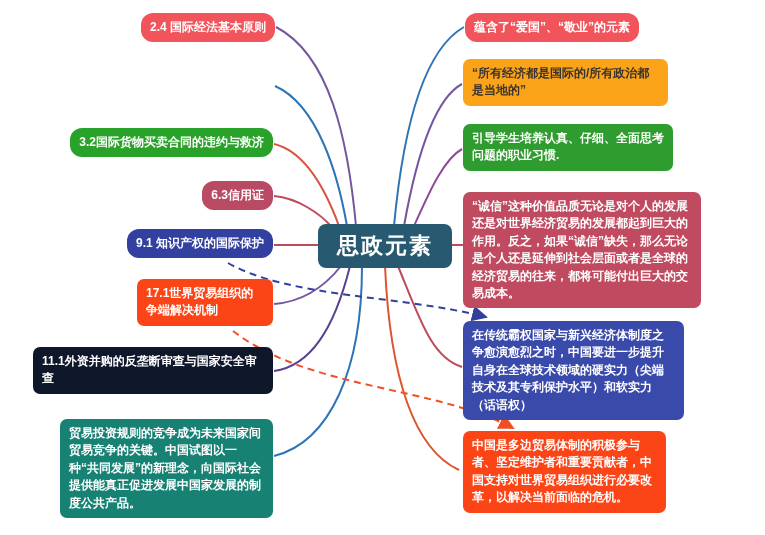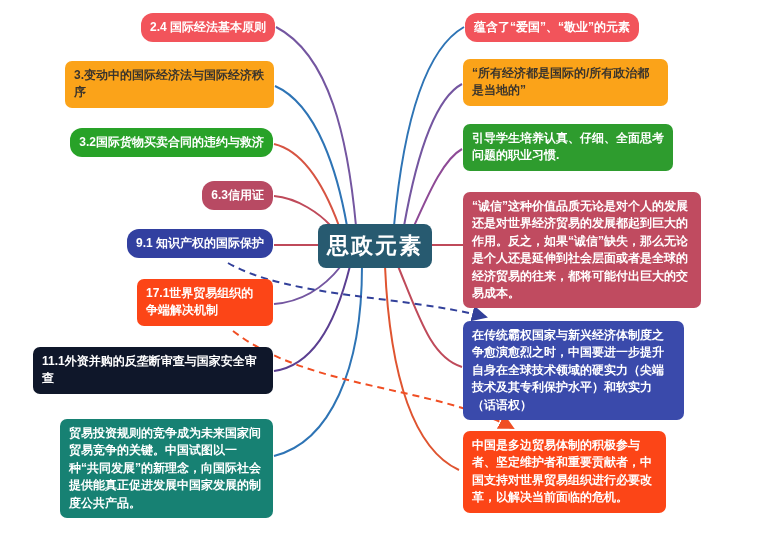--- a/index.html
+++ b/index.html
@@ -8,21 +8,21 @@
     font-family:"Liberation Sans",sans-serif;overflow:hidden;
   }
   .edges-svg{position:absolute;left:0;top:0;width:765px;height:535px;pointer-events:none;}
   .node{
     position:absolute;border-radius:7px;padding:6px 9px;
     font-size:12px;font-weight:bold;line-height:1.45;
     box-sizing:border-box;color:#fff;
   }
   .nowrap{white-space:nowrap;border-radius:12px;}
   .center-node{
-    position:absolute;left:318px;top:224px;width:114px;height:44px;
+    position:absolute;left:318px;top:224px;width:134px;height:44px;
     border-radius:8px;display:flex;align-items:center;justify-content:center;
     font-size:22px;font-weight:bold;letter-spacing:2px;color:#fff;
     box-sizing:border-box;white-space:nowrap;
   }
 </style>
 </head>
 <body>
 
 <div class="canvas" style="background: rgb(255, 255, 255);">
 
@@ -53,21 +53,20 @@
     <path d="M385,266 C390,380 415,450 459,470" fill="none" stroke-width="2" stroke="#df5430"></path>
 
     <path d="M228,263 C290,298 400,295 486,317" fill="none" stroke-width="2" stroke-dasharray="7 5" marker-end="url(#arrow-navy)" stroke="#32409a"></path>
     <path d="M233,331 C310,390 430,385 513,428" fill="none" stroke-width="2" stroke-dasharray="7 5" marker-end="url(#arrow-red)" stroke="#f04e23"></path>
   </svg>
 
   <div class="center-node" style="background-color: rgb(39, 90, 112); color: rgb(255, 255, 255);">思政元素</div>
 
   <div class="node nowrap" style="right: 490px; top: 13px; background-color: rgb(242, 84, 91); color: rgb(255, 255, 255);">2.4 国际经法基本原则</div>
 
-  <div class="node" style="right: 491px; top: 61px; width: 209px; background-color: rgb(251, 163, 25); color: rgb(58, 52, 44);">3.变动中的国际经济法与国际经济秩序</div>
 
   <div class="node nowrap" style="right: 492px; top: 128px; background-color: rgb(40, 162, 40); color: rgb(255, 255, 255); margin-left: 39px;">3.2国际货物买卖合同的违约与救济</div>
 
   <div class="node nowrap" style="right: 492px; top: 181px; background-color: rgb(184, 74, 99); color: rgb(255, 255, 255);">6.3信用证</div>
 
   <div class="node nowrap" style="right: 492px; top: 229px; background-color: rgb(50, 64, 160); color: rgb(255, 255, 255);">9.1 知识产权的国际保护</div>
 
   <div class="node" style="right: 492px; top: 279px; width: 136px; background-color: rgb(252, 69, 23); color: rgb(255, 255, 255);">17.1世界贸易组织的争端解决机制</div>
 
   <div class="node" style="right: 492px; top: 347px; width: 240px; background-color: #0f172a; color: rgb(255, 255, 255);">11.1外资并购的反垄断审查与国家安全审查</div>

